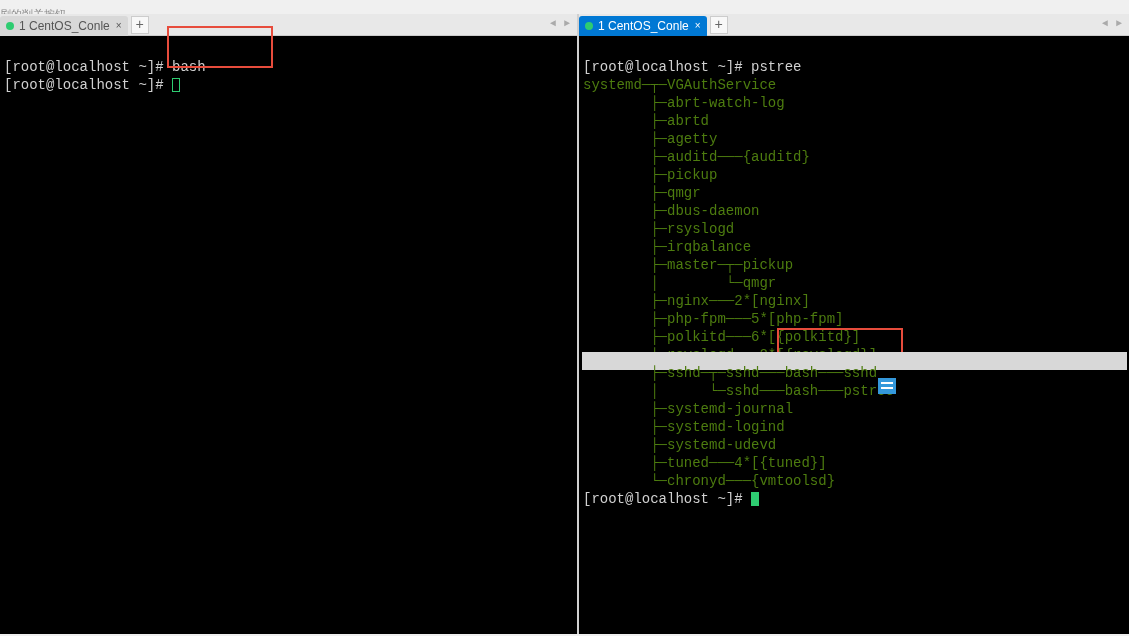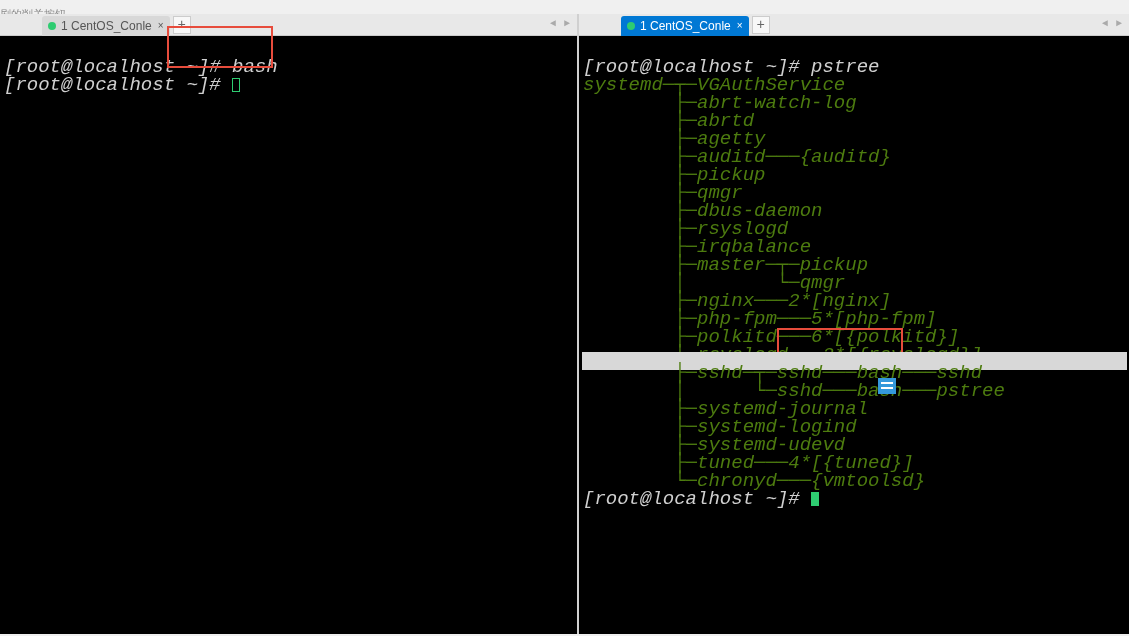--- a/index.html
+++ b/index.html
@@ -40,21 +40,20 @@
   background: #d0d0d0;
   height: 620px;
 }
 .tab-bar {
   display: flex;
   align-items: center;
   height: 22px;
   background: #e8e8e8;
   border-bottom: 1px solid #ccc;
   position: relative;
-  padding-left: 42px;
 }
 .tab {
   display: flex;
   align-items: center;
   height: 20px;
   padding: 0 6px;
   font-size: 12px;
   font-family: "Segoe UI", Arial, sans-serif;
   margin-top: 2px;
   border-top-left-radius: 3px;
@@ -102,27 +101,26 @@
   height: 14px;
   font-size: 10px;
   color: #aaa;
   text-align: center;
 }
 .terminal {
   flex: 1;
   background: #000;
   color: #d0d0d0;
   font-family: "Consolas", "Courier New", monospace;
-  font-size: 19px;
+  font-size: 14px;
   line-height: 18px;
   padding: 4px;
   white-space: pre;
   position: relative;
   overflow: hidden;
-  font-style: italic;
 }
 .prompt-line { color: #d0d0d0; }
 .cmd { color: #d0d0d0; }
 .cursor {
   display: inline-block;
   width: 8px;
   height: 14px;
   background: #2ecc71;
   vertical-align: middle;
 }

